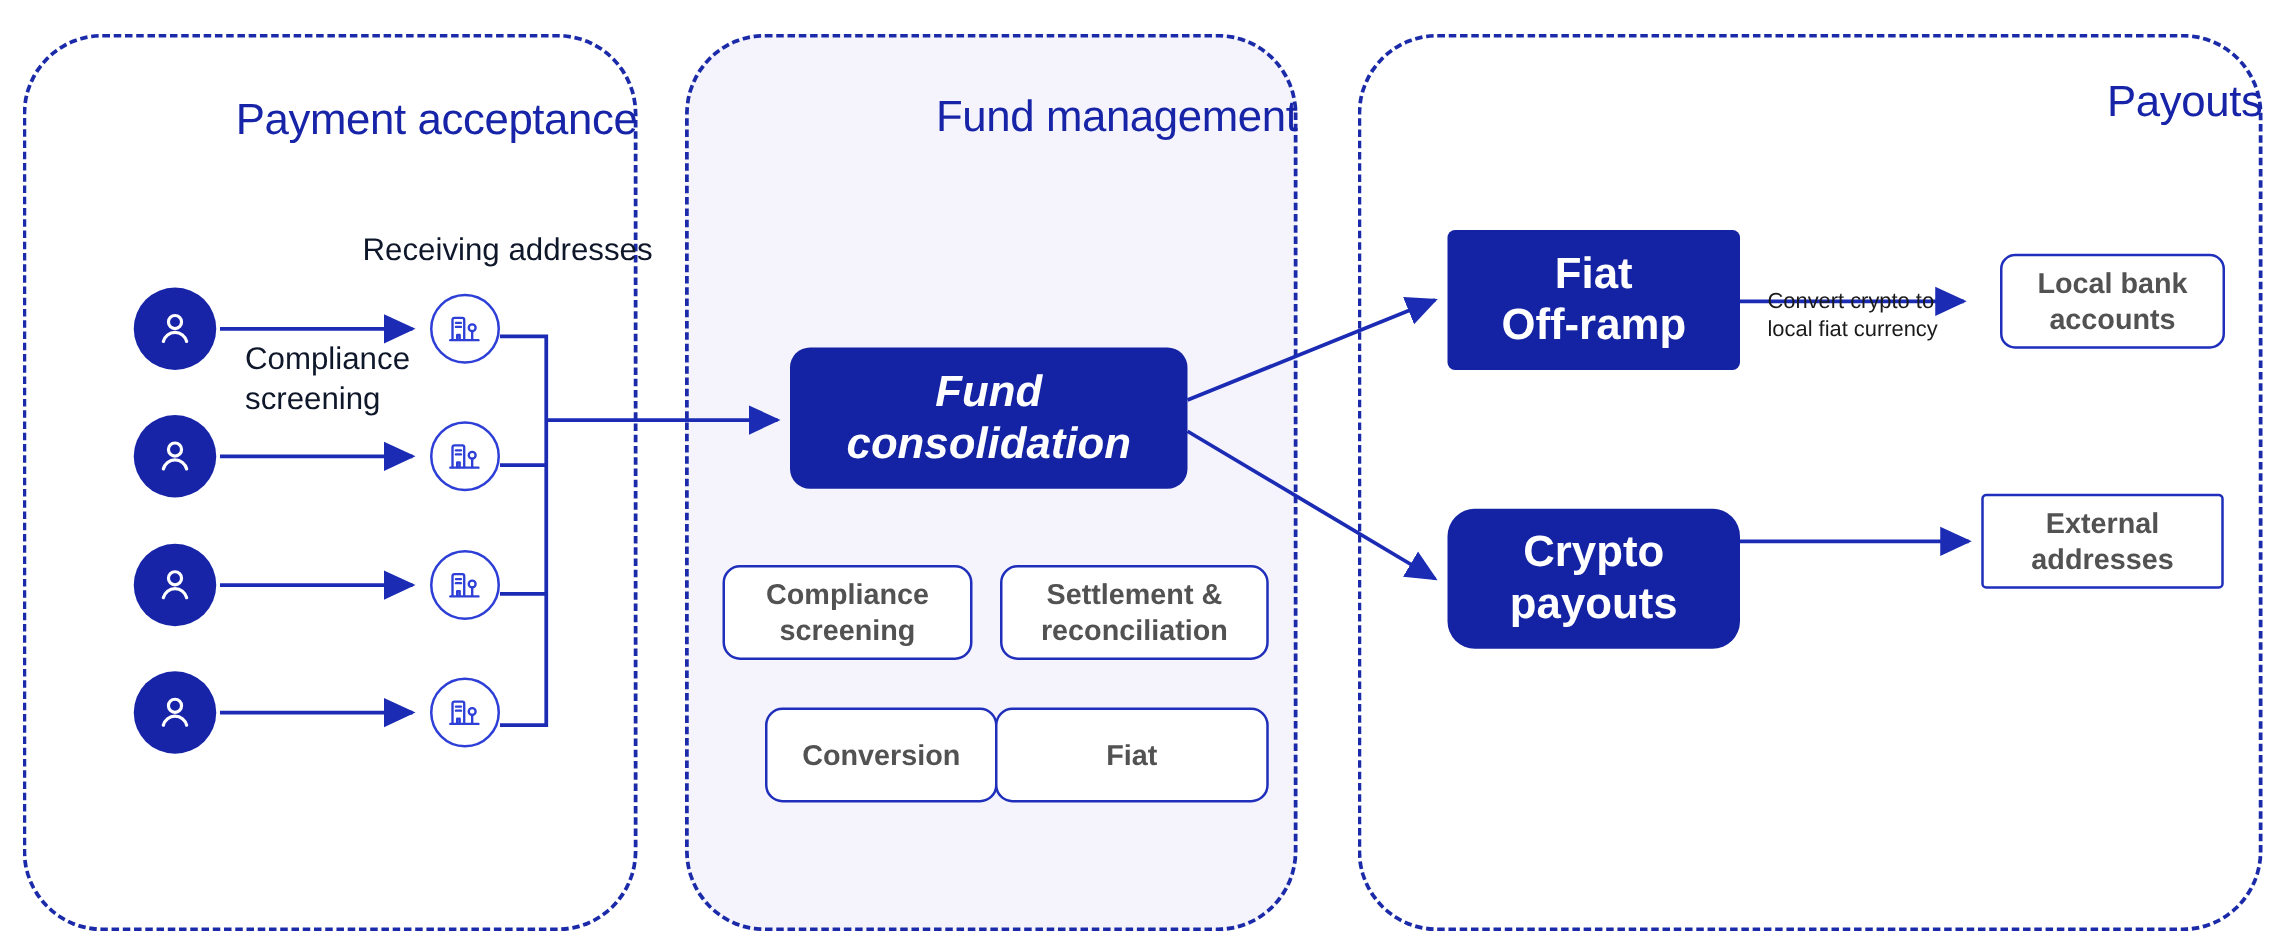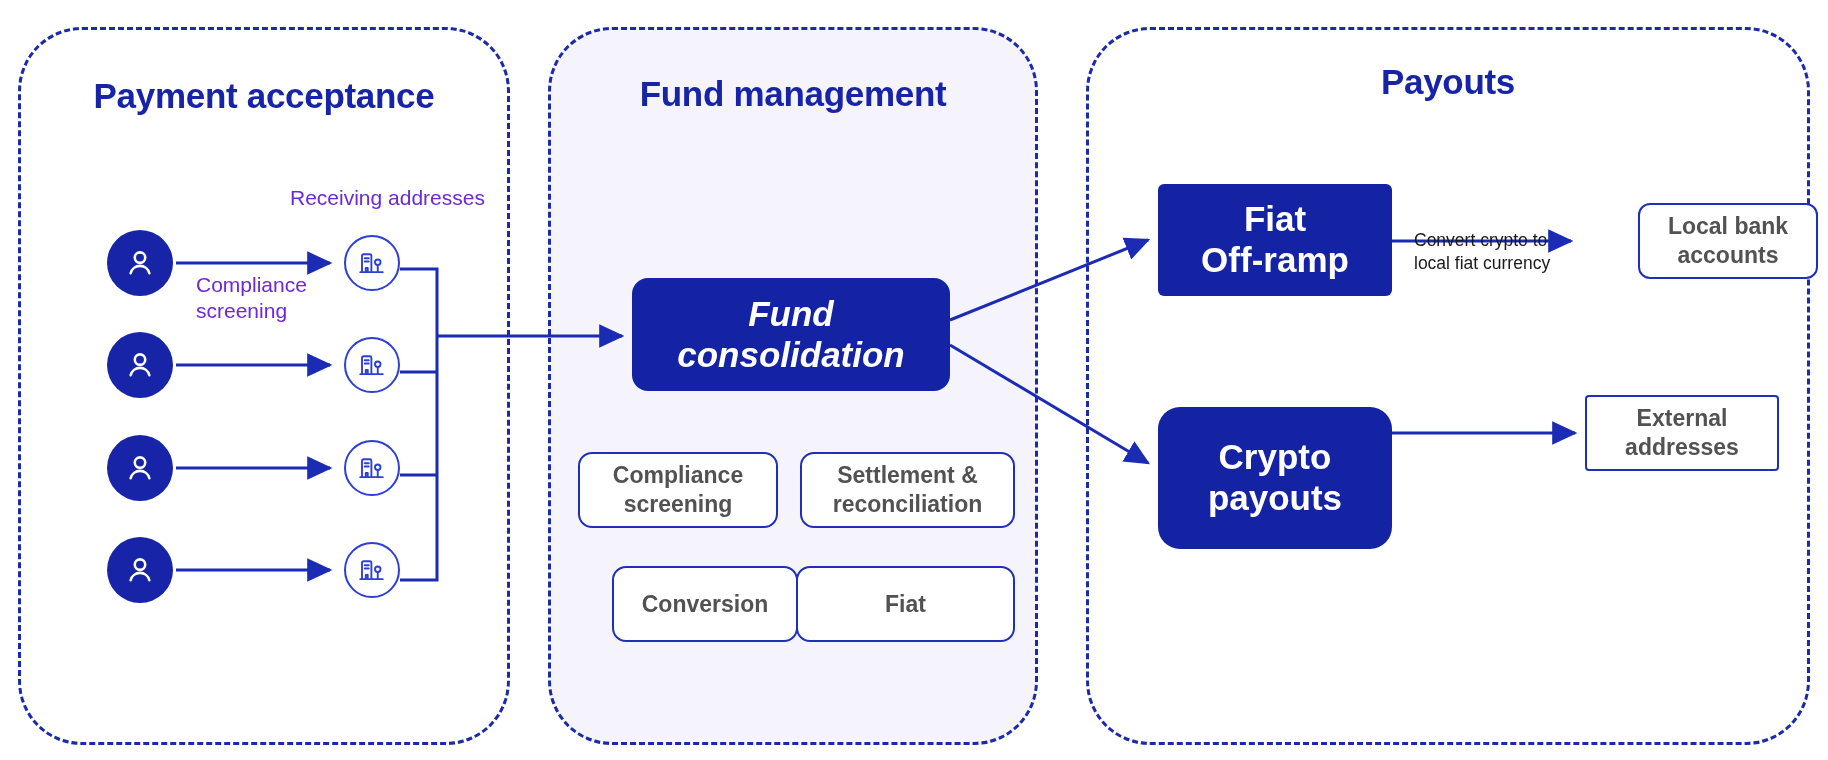--- a/index.html
+++ b/index.html
@@ -20,22 +20,22 @@
     border:3px dashed #1a2aa8;
     border-radius:64px;
     box-sizing:border-box;
   }
   #panel-payment{ left:18px;  top:27px;  width:492px; height:718px; background:transparent; }
   #panel-fund{    left:548px; top:27px;  width:490px; height:718px; background:#f5f4fc; }
   #panel-payouts{ left:1086px;top:27px;  width:724px; height:718px; background:transparent; }
 
   .panel-title{
     position:absolute;
-    text-align:center;
-    font-weight:700;
+    text-align:right;
+    font-weight:400;
     font-size:35px;
     color:#1724a8;
     letter-spacing:-0.3px;
     white-space:nowrap;
   }
   #title-payment{ left:18px;  top:76px;  width:492px; }
   #title-fund{    left:548px; top:74px;  width:490px; }
   #title-payouts{ left:1086px;top:62px;  width:724px; }
 
   
@@ -62,22 +62,22 @@
     border:2.5px solid #2d3fd6;
     background:#ffffff;
     display:flex; align-items:center; justify-content:center;
     box-sizing:border-box;
   }
   .addr svg{ display:block; }
 
   
   .caption-blue{
     position:absolute;
-    color:#6d28d9;
-    font-size:21px;
+    color:#0f172a;
+    font-size:25px;
     line-height:1.26;
     white-space:pre-line;
   }
   .caption-dark{
     position:absolute;
     color:#1a1a1a;
     font-size:17.5px;
     line-height:1.3;
     white-space:pre-line;
   }
@@ -88,42 +88,42 @@
     background:#1423a3;
     border-radius:18px;
     color:#ffffff;
     font-weight:700;
     display:flex; align-items:center; justify-content:center; text-align:center;
     white-space:pre-line;
     box-sizing:border-box;
   }
   #box-fund-consolidation{ left:632px; top:278px; width:318px; height:113px; font-size:35px; line-height:1.16; border-radius:16px;font-style:italic;}
   #box-fiat-offramp{ left:1158px; top:184px; width:234px; height:112px; font-size:35px; line-height:1.16; border-radius:6px;}
-  #box-crypto-payouts{ left:1158px; top:407px; width:234px; height:142px; font-size:35px; line-height:1.16; border-radius:22px;}
+  #box-crypto-payouts{ left:1158px; top:407px; width:234px; height:112px; font-size:35px; line-height:1.16; border-radius:22px;}
 
   
   .card{
     position:absolute;
     background:#ffffff;
     border:2.5px solid #1f2fbb;
     border-radius:14px;
     color:#525252;
     font-weight:700;
     font-size:23px;
     line-height:1.25;
     display:flex; align-items:center; justify-content:center; text-align:center;
     white-space:pre-line;
     box-sizing:border-box;
   }
   #card-compliance{   left:578px; top:452px; width:200px; height:76px; }
   #card-settlement{   left:800px; top:452px; width:215px; height:76px; }
   #card-conversion{   left:612px; top:566px; width:186px; height:76px; }
   #card-earn{         left:796px; top:566px; width:219px; height:76px; }
 
-  #card-local-bank{   left:1638px; top:203px; width:180px; height:76px; border-radius:12px;}
+  #card-local-bank{   left:1600px; top:203px; width:180px; height:76px; border-radius:12px;}
   #card-external-addr{left:1585px; top:395px; width:194px; height:76px; border-radius:4px;}
 </style>
 </head>
 <body>
 
 <div id="canvas">
 
   <div class="panel" id="panel-payment"></div>
   <div class="panel" id="panel-fund"></div>
   <div class="panel" id="panel-payouts"></div>

